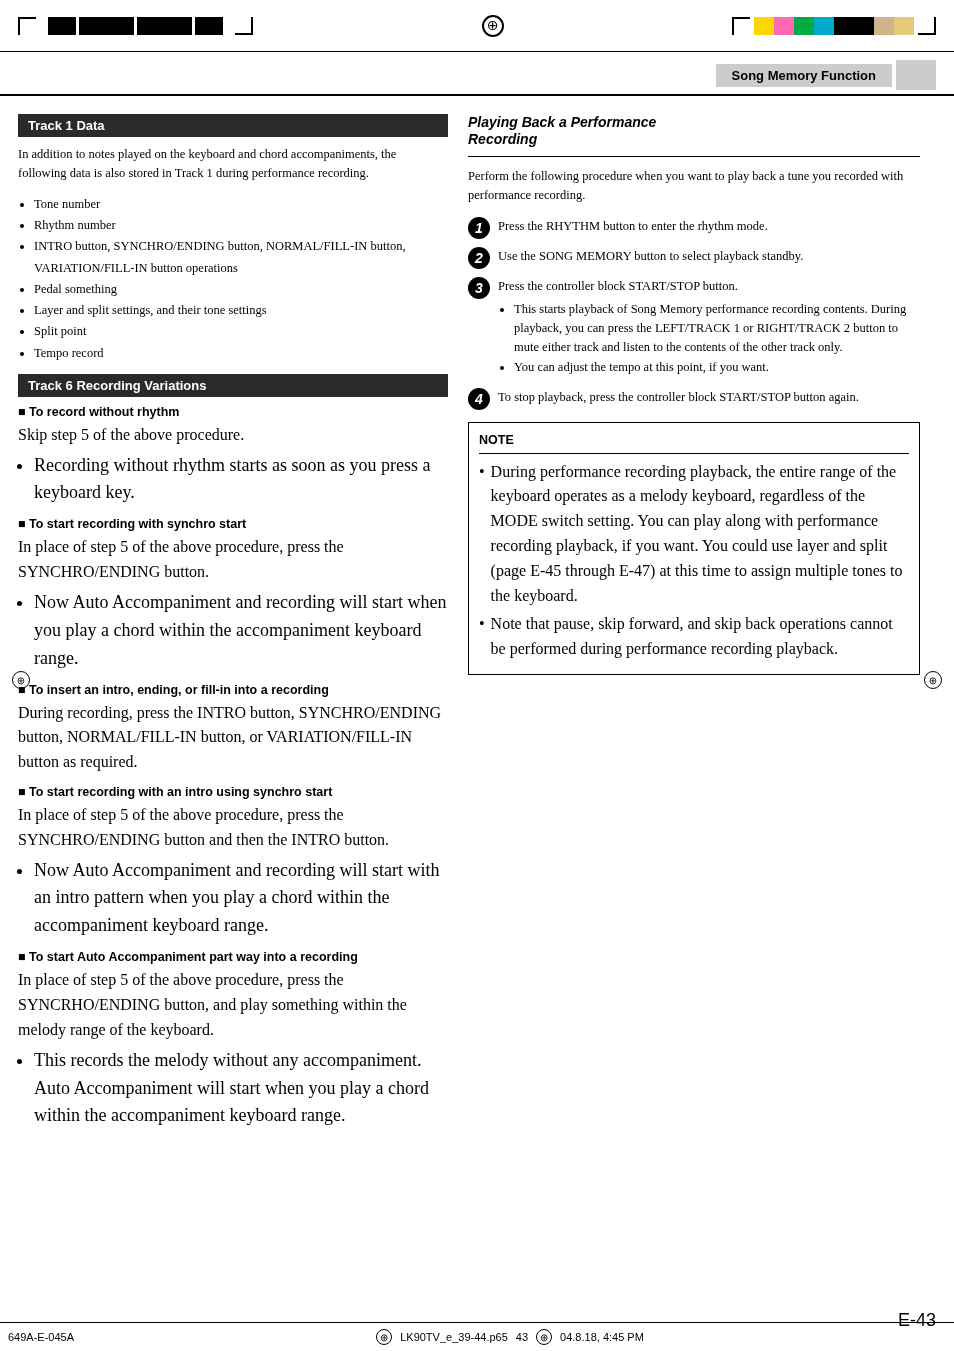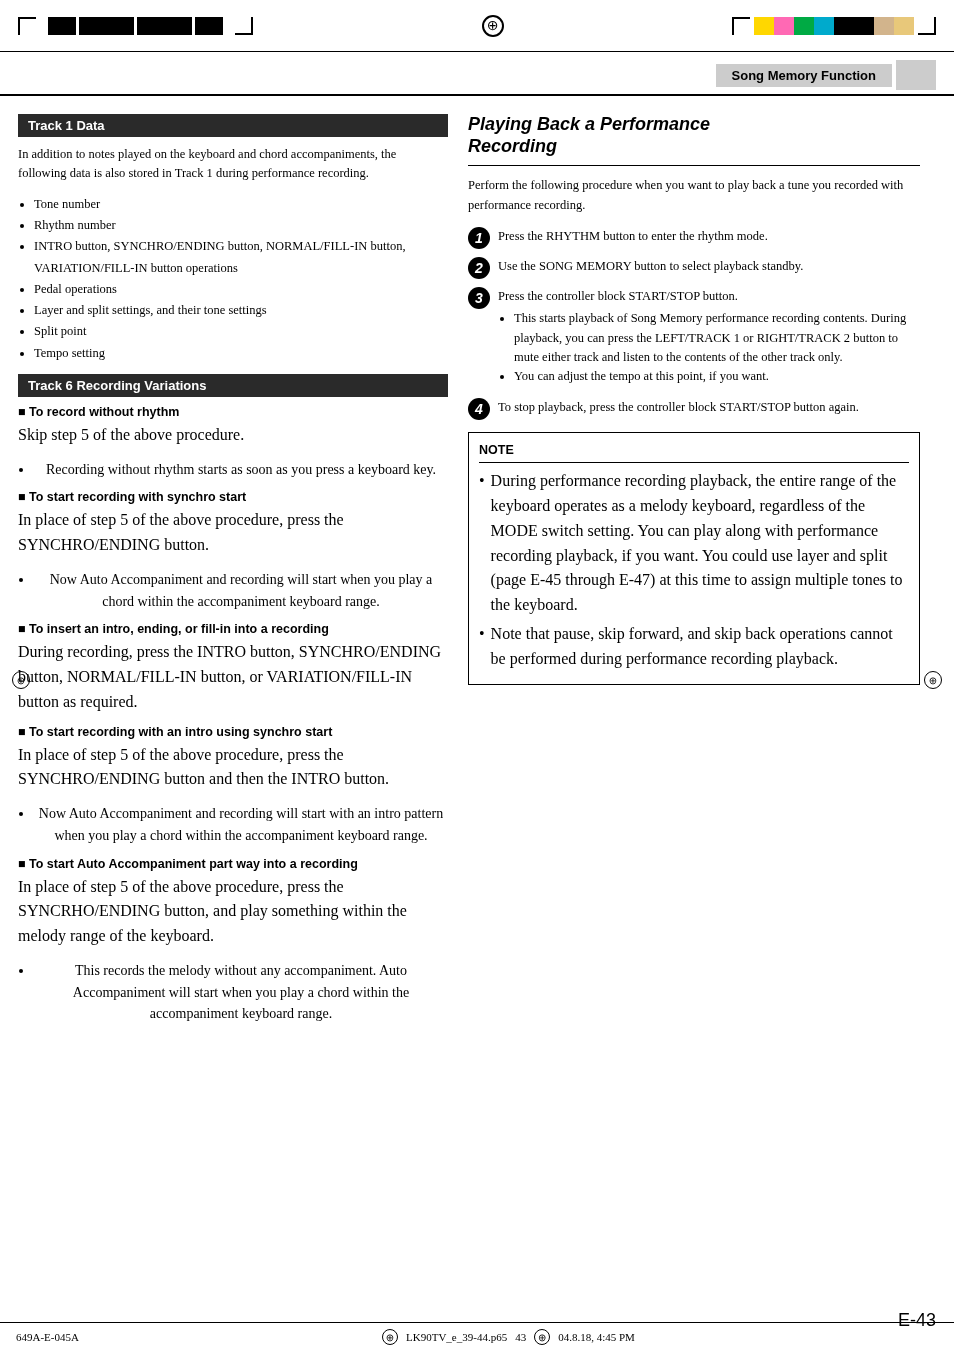--- a/index.html
+++ b/index.html
@@ -156,32 +156,31 @@
     }
     .sub-heading::before {
       content: '■ ';
     }
     .sub-body {
       font-size: 16px;
       line-height: 1.55;
       margin-left: 0;
     }
     .sub-bullet {
-      margin: 11px 0 4px 16px;
-      font-size: 14px;
-      line-height: 1.55;
-      text-align: center;
+      margin: 4px 0 4px 16px;
+      font-size: 18px;
+      line-height: 1.55;
     }
     .sub-bullet li {
       list-style: disc;
     }
 
     
     .playing-back-title {
-      font-size: 18px;
+      font-size: 14px;
       font-weight: bold;
       font-style: italic;
       font-family: Arial, sans-serif;
       line-height: 1.2;
       margin-bottom: 10px;
       border-bottom: 1px solid #000;
       padding-bottom: 8px;
     }
 
     .intro-text {
@@ -256,26 +255,26 @@
       flex-shrink: 0;
     }
 
     
     .bottom-bar {
       position: absolute;
       bottom: 0;
       left: 0;
       right: 0;
       border-top: 1px solid #000;
-      padding: 6px 16px;
+      padding: 6px 8px;
       display: flex;
       align-items: center;
       justify-content: space-between;
       font-size: 11px;
-      font-family: Liberation Serif, serif;
+      font-family: Liberation Sans, sans-serif;
       gap: 17px;
     }
     .bottom-left {
       font-size: 11px;
     }
     .bottom-center {
       display: flex;
       align-items: center;
       gap: 8px;
     }
@@ -369,24 +368,24 @@
 <div class="main-content">
 
   <div class="left-column">
 
     <div class="section-header">Track 1 Data</div>
     <p class="body-text">In addition to notes played on the keyboard and chord accompaniments, the following data is also stored in Track 1 during performance recording.</p>
     <ul class="bullet-list">
       <li>Tone number</li>
       <li>Rhythm number</li>
       <li>INTRO button, SYNCHRO/ENDING button, NORMAL/FILL-IN button, VARIATION/FILL-IN button operations</li>
-      <li>Pedal operations</li>
+      <li>Pedal something</li>
       <li>Layer and split settings, and their tone settings</li>
       <li>Split point</li>
-      <li>Tempo setting</li>
+      <li>Tempo record</li>
     </ul>
 
     <div class="section-header">Track 6 Recording Variations</div>
 
     <div class="sub-section">
       <div class="sub-heading">To record without rhythm</div>
       <div class="sub-body">Skip step 5 of the above procedure.</div>
       <ul class="sub-bullet">
         <li>Recording without rhythm starts as soon as you press a keyboard key.</li>
       </ul>

